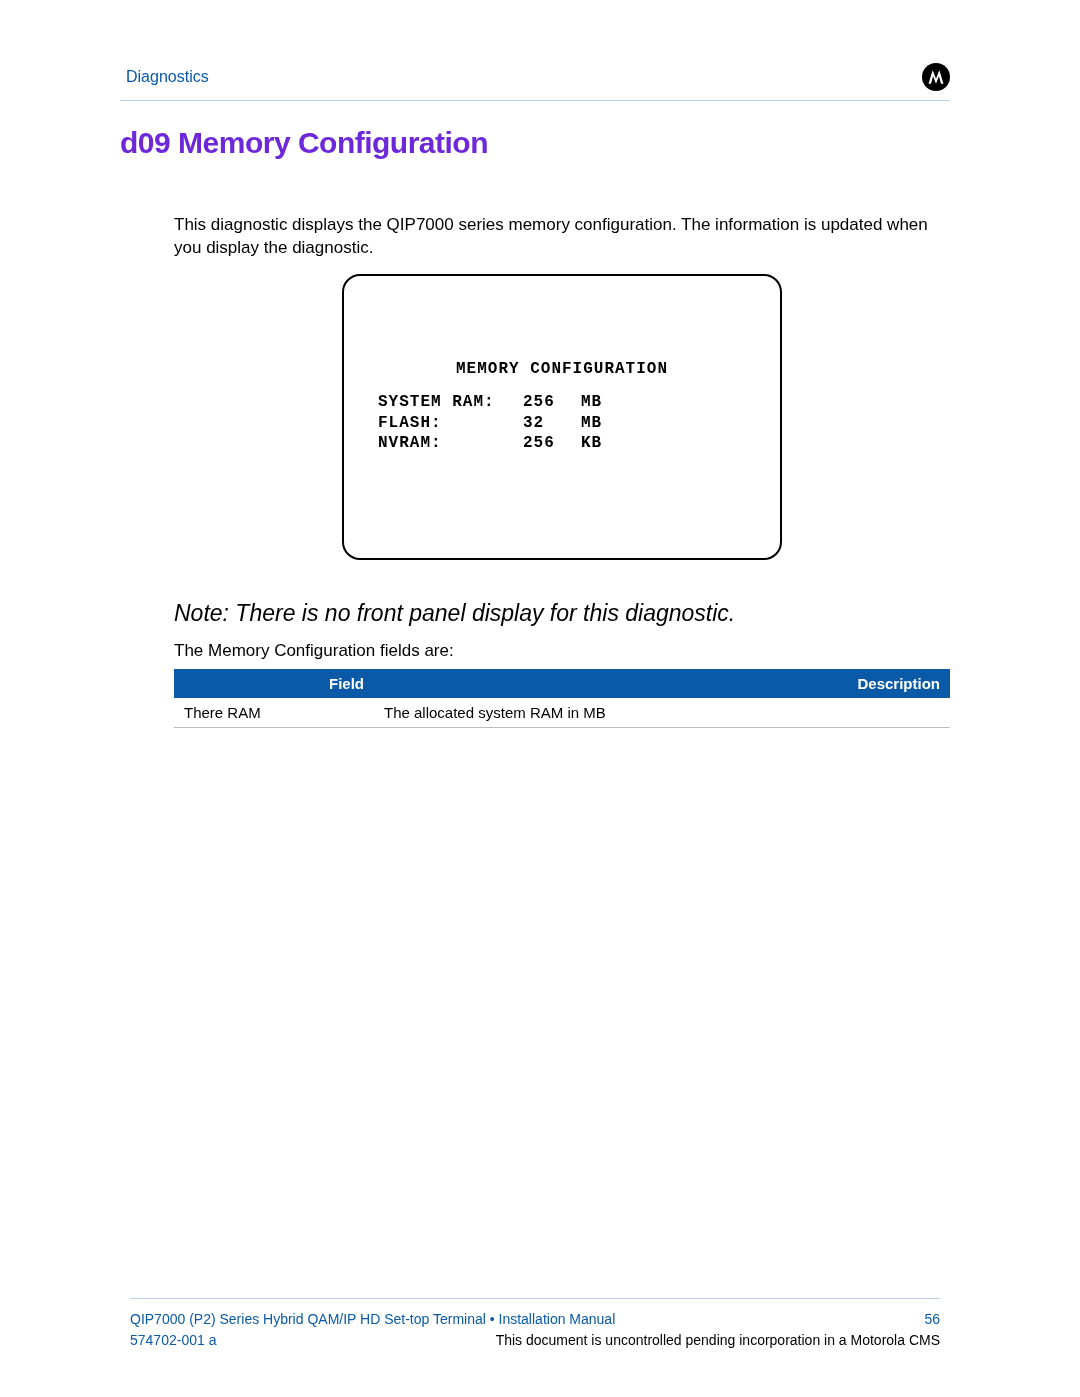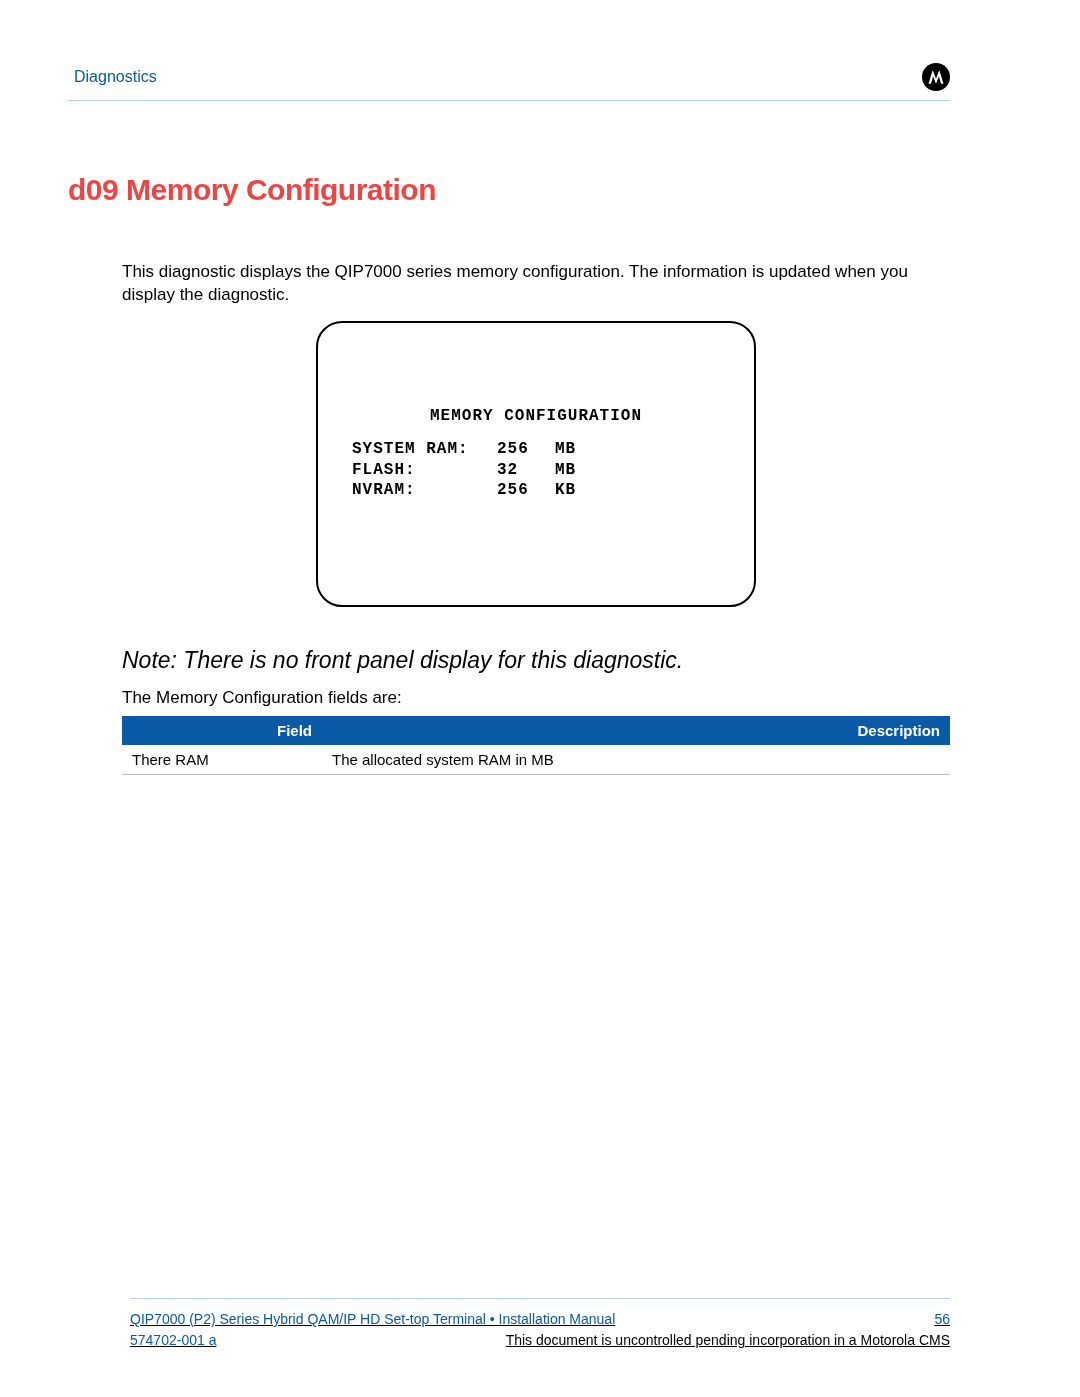--- a/index.html
+++ b/index.html
@@ -1,21 +1,21 @@
 <!DOCTYPE html>
 <html><head>
 <meta charset="utf-8">
 <style>
   * { box-sizing: border-box; margin: 0; padding: 0; }
   html, body { width: 1080px; height: 1397px; background: #fff; font-family: Arial, Helvetica, sans-serif; color: #000; }
   .page {
     position: relative;
     width: 1080px;
     height: 1397px;
-    padding: 60px 130px 0 68px;
+    padding: 60px 130px 0 120px;
   }
   .header-row {
     display: flex;
     justify-content: space-between;
     align-items: center;
     height: 34px;
   }
   .header-label {
     color: #0a5aa8;
     font-size: 16px;
@@ -30,32 +30,32 @@
   .mot-logo svg { width: 20px; height: 20px; }
   .header-rule {
     border: none;
     border-top: 1px solid #b7d2ea;
     margin-top: 6px;
   }
   .section-title {
     font-family: "Arial Narrow", Arial, sans-serif;
     font-stretch: condensed;
     font-weight: 700;
-    color: #ef4444;
+    color: #6d28d9;
     font-size: 30px;
-    margin-top: 72px;
+    margin-top: 25px;
     letter-spacing: -0.5px;
   }
   .body-block { margin-top: 54px; padding-left: 54px; }
   .body-p { font-size: 17px; line-height: 1.35; margin-top: 35px; }
   .screen-box {
     width: 440px;
     height: 286px;
     border: 2px solid #000;
-    border-radius: 26px;
+    border-radius: 18px;
     margin: 14px auto 0 auto;
     padding: 28px 34px 20px 34px;
     font-family: "Courier New", monospace;
     font-weight: 700;
     font-size: 16px;
     letter-spacing: 1px;
   }
   .screen-title { text-align: center; margin-top: 56px; margin-bottom: 14px; }
   .screen-row { display: flex; line-height: 1.3; }
   .screen-label { width: 145px; }
@@ -76,23 +76,22 @@
     font-weight: 700;
     padding: 6px 10px;
   }
   .fields-table th:first-child { width: 200px; }
   .fields-table td {
     padding: 6px 10px;
     border-bottom: 1px solid #bcbcbc;
   }
   .footer {
     position: absolute;
-    left: 130px; right: 130px;
+    left: 130px; right: 140px;
     bottom: 46px;
-    text-decoration: underline;
   }
   .footer-rule {
     border: none;
     border-top: 1px solid #b7d2ea;
     margin-bottom: 10px;
   }
   .footer-row1, .footer-row2 {
     display: flex;
     justify-content: space-between;
     font-size: 14px;

